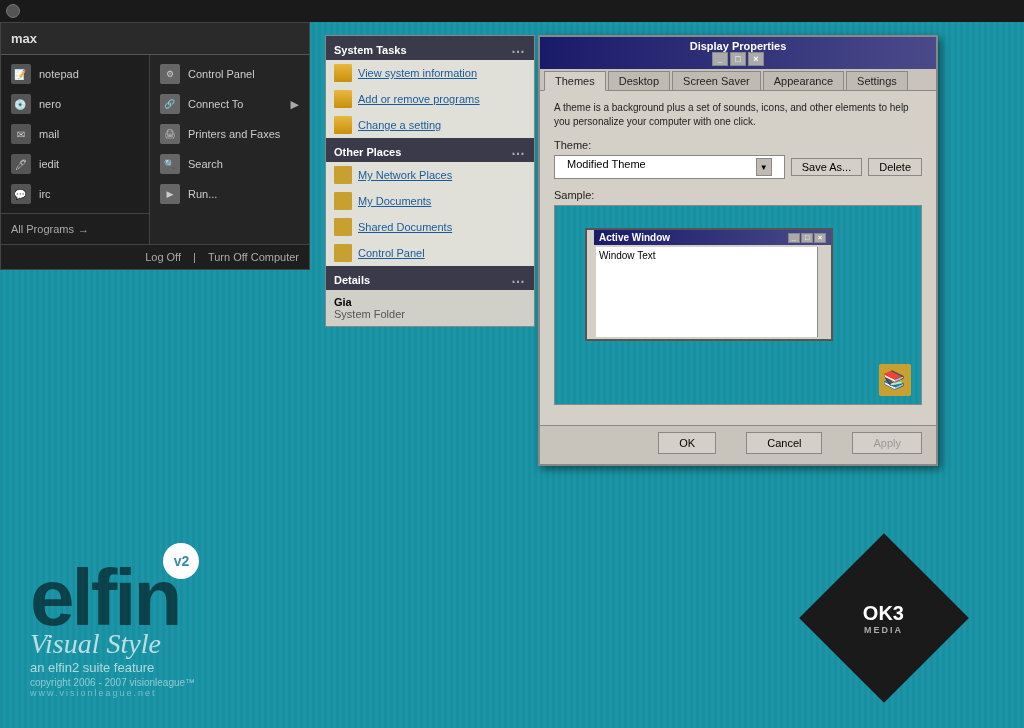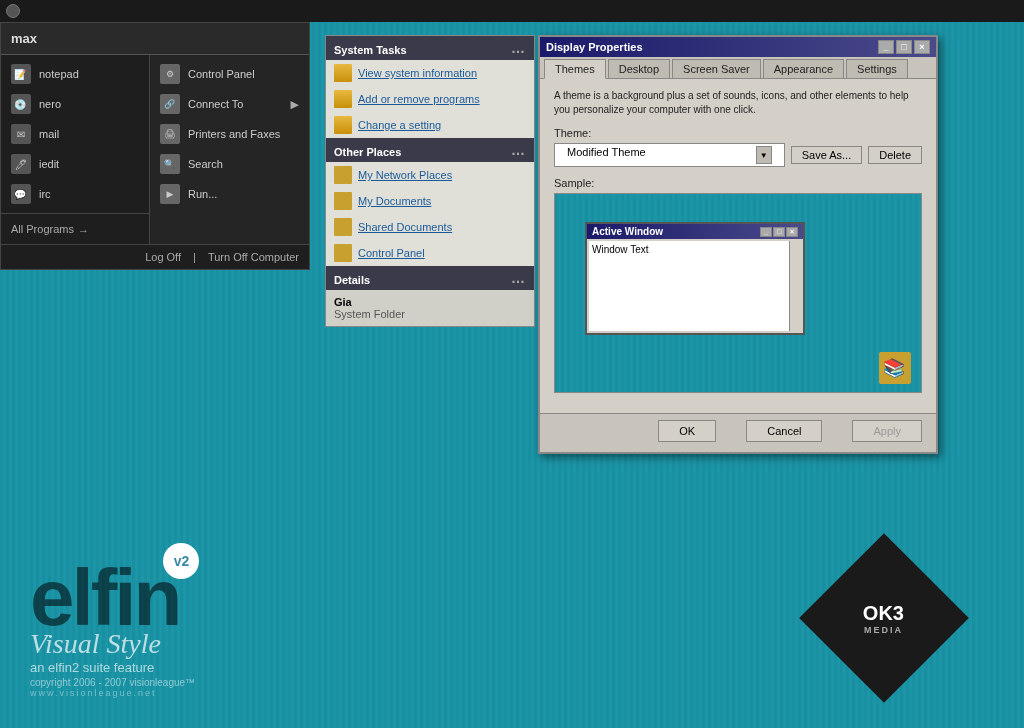--- a/index.html
+++ b/index.html
@@ -198,20 +198,21 @@
     }
     .dialog-titlebar {
       background: linear-gradient(to right, #1a1a6a, #4a4a8a);
       color: #fff;
       padding: 3px 6px;
       display: flex;
       align-items: center;
       justify-content: space-between;
       font-size: 11px;
       font-weight: bold;
+      flex-direction: column;
     }
     .dialog-title-buttons {
       display: flex; gap: 2px;
     }
     .dialog-title-btn {
       width: 16px; height: 14px;
       background: #aaa;
       border: 1px solid #888;
       font-size: 9px;
       display: flex; align-items: center; justify-content: center;
@@ -291,24 +292,25 @@
         #1a8fa0 0px, #1a8fa0 3px,
         #1b96a8 3px, #1b96a8 6px
       );
       border: 1px solid #888;
       height: 200px;
       position: relative;
       margin-bottom: 10px;
     }
     .sample-window {
       position: absolute;
-      top: 28px; left: 30px;
-      width: 220px;
+      top: 22px; left: 30px;
+      width: 248px;
       background: #d4d0c8;
       border: 2px solid #555;
+      padding-left: 7px;
     }
     .sample-titlebar {
       background: linear-gradient(to right, #1a1a6a, #4a4a8a);
       color: #fff;
       padding: 2px 5px;
       font-size: 10px;
       font-weight: bold;
       display: flex;
       align-items: center;
       justify-content: space-between;

